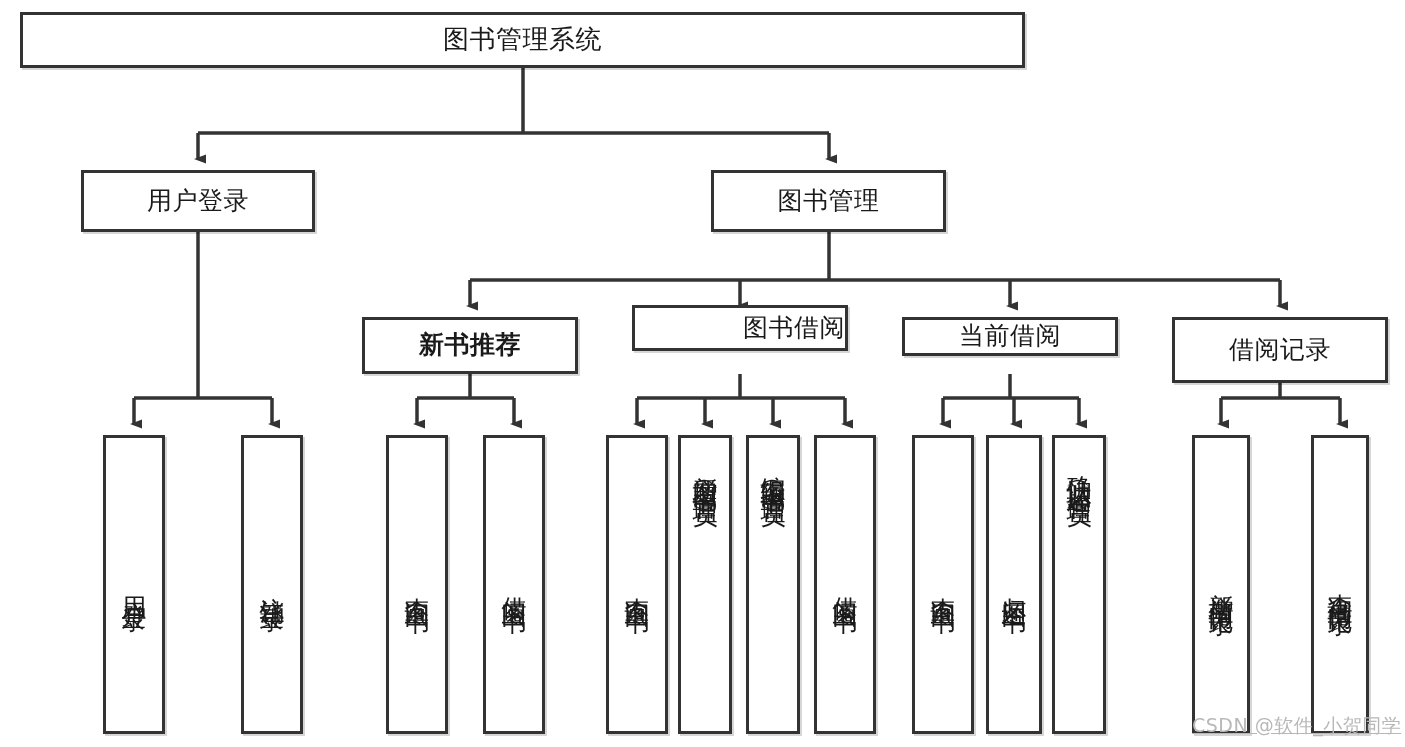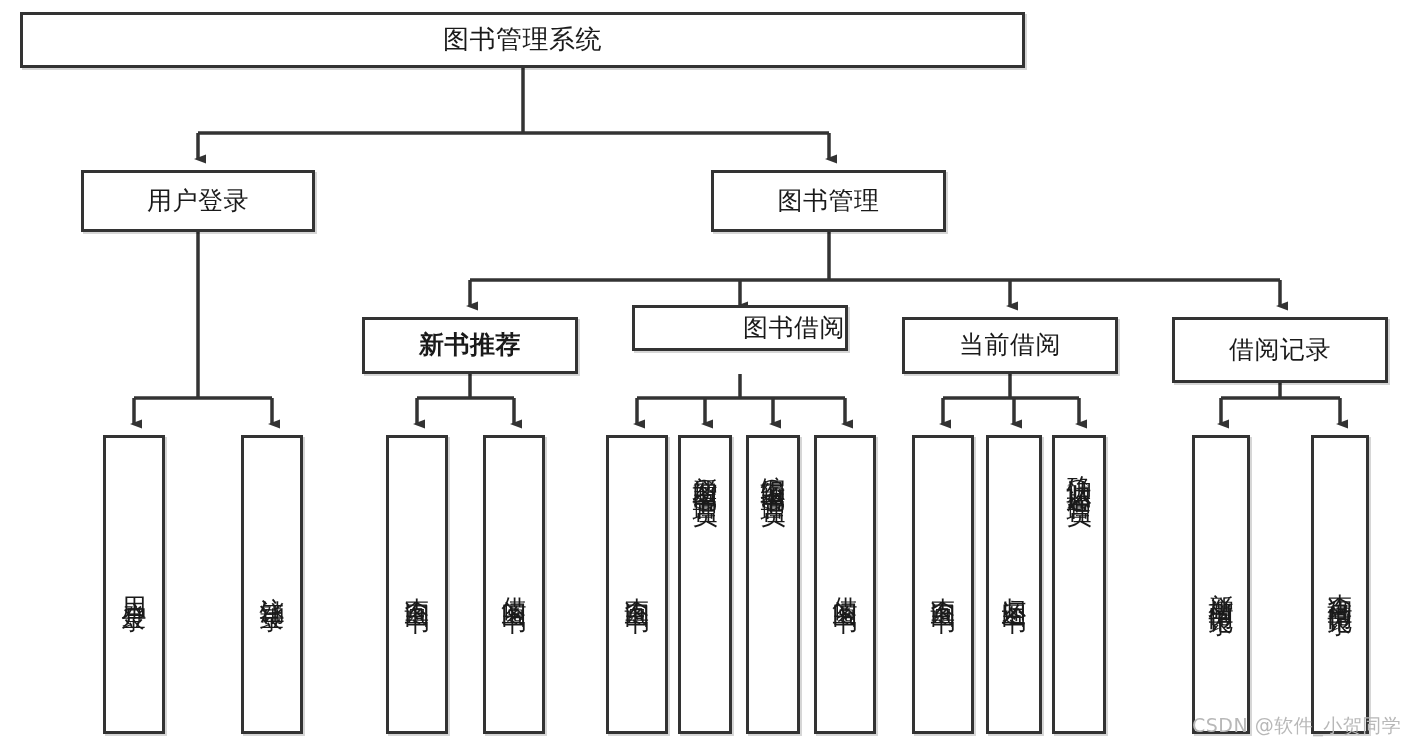--- a/index.html
+++ b/index.html
@@ -126,21 +126,21 @@
       </div>
       <div class="node horiz" style="left: 711px; top: 170px; width: 235px; height: 62px; text-align: right;">
         <span class="label">图书管理</span>
       </div>
       <div class="node horiz" style="left: 362px; top: 317px; width: 216px; height: 57px; font-weight: bold;">
         <span class="label">新书推荐</span>
       </div>
       <div class="node horiz" style="left: 632px; top: 305px; width: 216px; height: 46px; justify-content: flex-end;">
         <span class="label">图书借阅</span>
       </div>
-      <div class="node horiz" style="left: 902px; top: 317px; width: 216px; height: 57px;">
+      <div class="node horiz" style="left: 902px; top: 317px; width: 216px; height: 39px;">
         <span class="label">当前借阅</span>
       </div>
       <div class="node horiz" style="left: 1172px; top: 317px; width: 216px; height: 66px;">
         <span class="label">借阅记录</span>
       </div>
       <div class="node vert mid" style="left: 103px; top: 435px; width: 62px; height: 299px;">
         <span class="label">用户登录</span>
       </div>
       <div class="node vert mid" style="left: 241px; top: 435px; width: 62px; height: 299px;">
         <span class="label">注销登录</span>
@@ -172,14 +172,14 @@
       <div class="node vert " style="left: 1052px; top: 435px; width: 54px; height: 299px;">
         <span class="label">确认归还（管理员）</span>
       </div>
       <div class="node vert mid" style="left: 1192px; top: 435px; width: 58px; height: 299px;">
         <span class="label">新增借阅记录</span>
       </div>
       <div class="node vert mid" style="left: 1311px; top: 435px; width: 58px; height: 299px;">
         <span class="label">查询借阅记录</span>
       </div>
     </div>
-  <div class="watermark" style="left: 1192px; top: 713px;">CSDN @软件_小贺同学</div>
+  <div class="watermark" style="left: 1192px; top: 713px; text-decoration: underline;">CSDN @软件_小贺同学</div>
 </div>
 
 </body></html>

